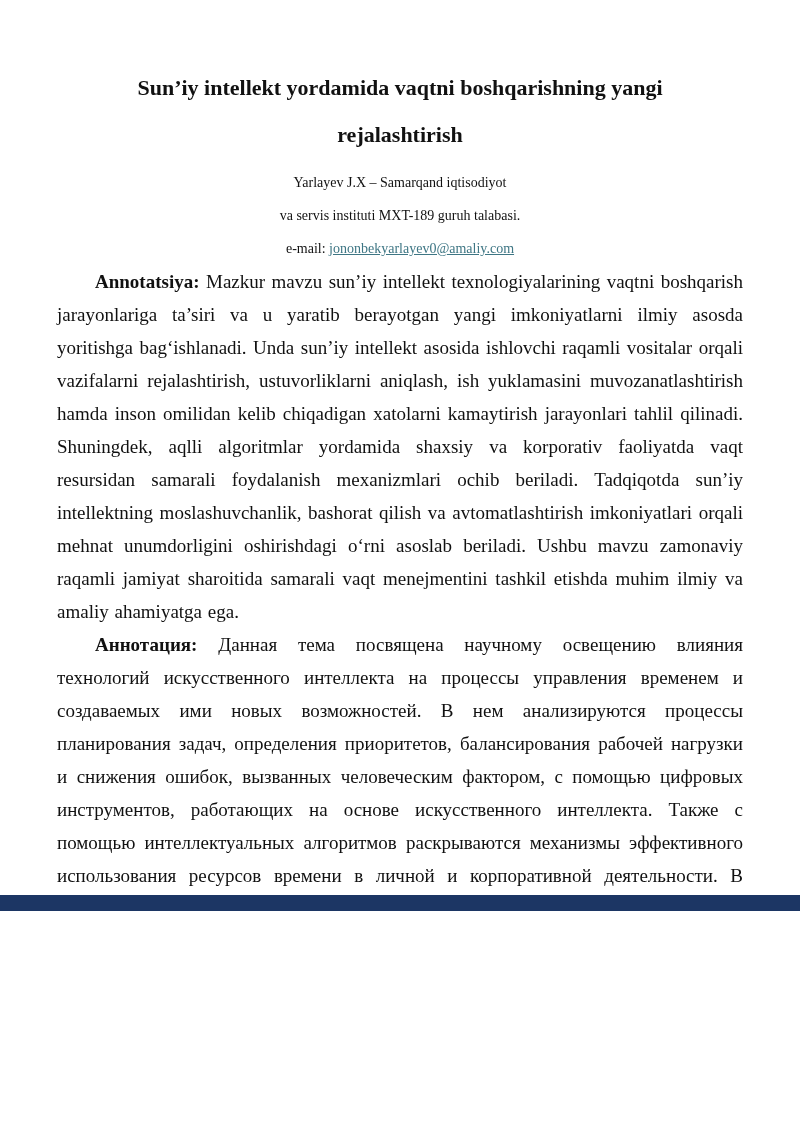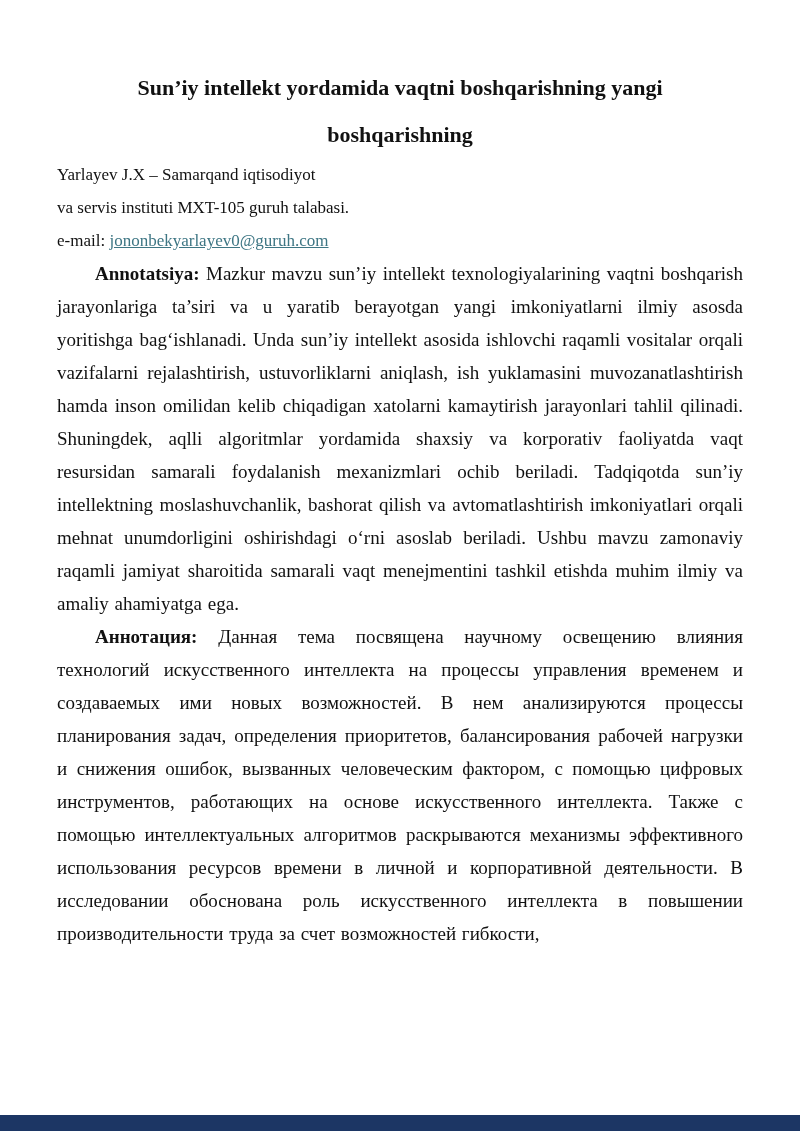--- a/index.html
+++ b/index.html
@@ -3,21 +3,21 @@
 <meta charset="utf-8">
 <style>
   html, body {
     margin: 0;
     padding: 0;
     background: #ffffff;
   }
   .page {
     position: relative;
     width: 800px;
-    height: 1131px;
+    height: 911px;
     background: #ffffff;
     overflow: hidden;
     font-family: "Liberation Serif", "DejaVu Serif", serif;
     color: #111111;
   }
   .content {
     padding: 0 57px;
   }
   .doc-title {
     margin: 0;
@@ -25,22 +25,23 @@
     font-size: 22px;
     font-weight: bold;
     text-align: center;
     line-height: 47px;
     color: #111111;
   }
   .doc-title .title-line {
     display: block;
   }
   .author-block {
-    text-align: left;
-    font-size: 17px;
+    margin-top: 8px;
+    text-align: center;
+    font-size: 14px;
     line-height: 33px;
   }
   .author-block div {
     white-space: nowrap;
   }
   a.email-link {
     color: var(--link-color, #3e7684);
     text-decoration: underline;
     cursor: pointer;
   }
@@ -65,27 +66,27 @@
   }
 </style>
 </head>
 <body>
 
 <div class="page">
   <div class="content">
 
     <h1 class="doc-title">
       <span class="title-line">Sun’iy intellekt yordamida vaqtni boshqarishning yangi</span>
-      <span class="title-line">boshqarishning</span>
+      <span class="title-line">rejalashtirish</span>
     </h1>
 
     <div class="author-block">
       <div>Yarlayev J.X – Samarqand iqtisodiyot</div>
-      <div>va servis instituti MXT-105 guruh talabasi.</div>
-      <div><span>e-mail: </span><a class="email-link">jononbekyarlayev0@guruh.com</a></div>
+      <div>va servis instituti MXT-189 guruh talabasi.</div>
+      <div><span>e-mail: </span><a class="email-link">jononbekyarlayev0@amaliy.com</a></div>
     </div>
 
     <p class="body-par">
       <b>Annotatsiya:</b>
       <span>Mazkur mavzu sun’iy intellekt texnologiyalarining vaqtni boshqarish jarayonlariga ta’siri va u yaratib berayotgan yangi imkoniyatlarni ilmiy asosda yoritishga bagʻishlanadi. Unda sun’iy intellekt asosida ishlovchi raqamli vositalar orqali vazifalarni rejalashtirish, ustuvorliklarni aniqlash, ish yuklamasini muvozanatlashtirish hamda inson omilidan kelib chiqadigan xatolarni kamaytirish jarayonlari tahlil qilinadi. Shuningdek, aqlli algoritmlar yordamida shaxsiy va korporativ faoliyatda vaqt resursidan samarali foydalanish mexanizmlari ochib beriladi. Tadqiqotda sun’iy intellektning moslashuvchanlik, bashorat qilish va avtomatlashtirish imkoniyatlari orqali mehnat unumdorligini oshirishdagi oʻrni asoslab beriladi. Ushbu mavzu zamonaviy raqamli jamiyat sharoitida samarali vaqt menejmentini tashkil etishda muhim ilmiy va amaliy ahamiyatga ega.</span>
     </p>
 
 
     <p class="body-par">
       <b>Аннотация:</b>

